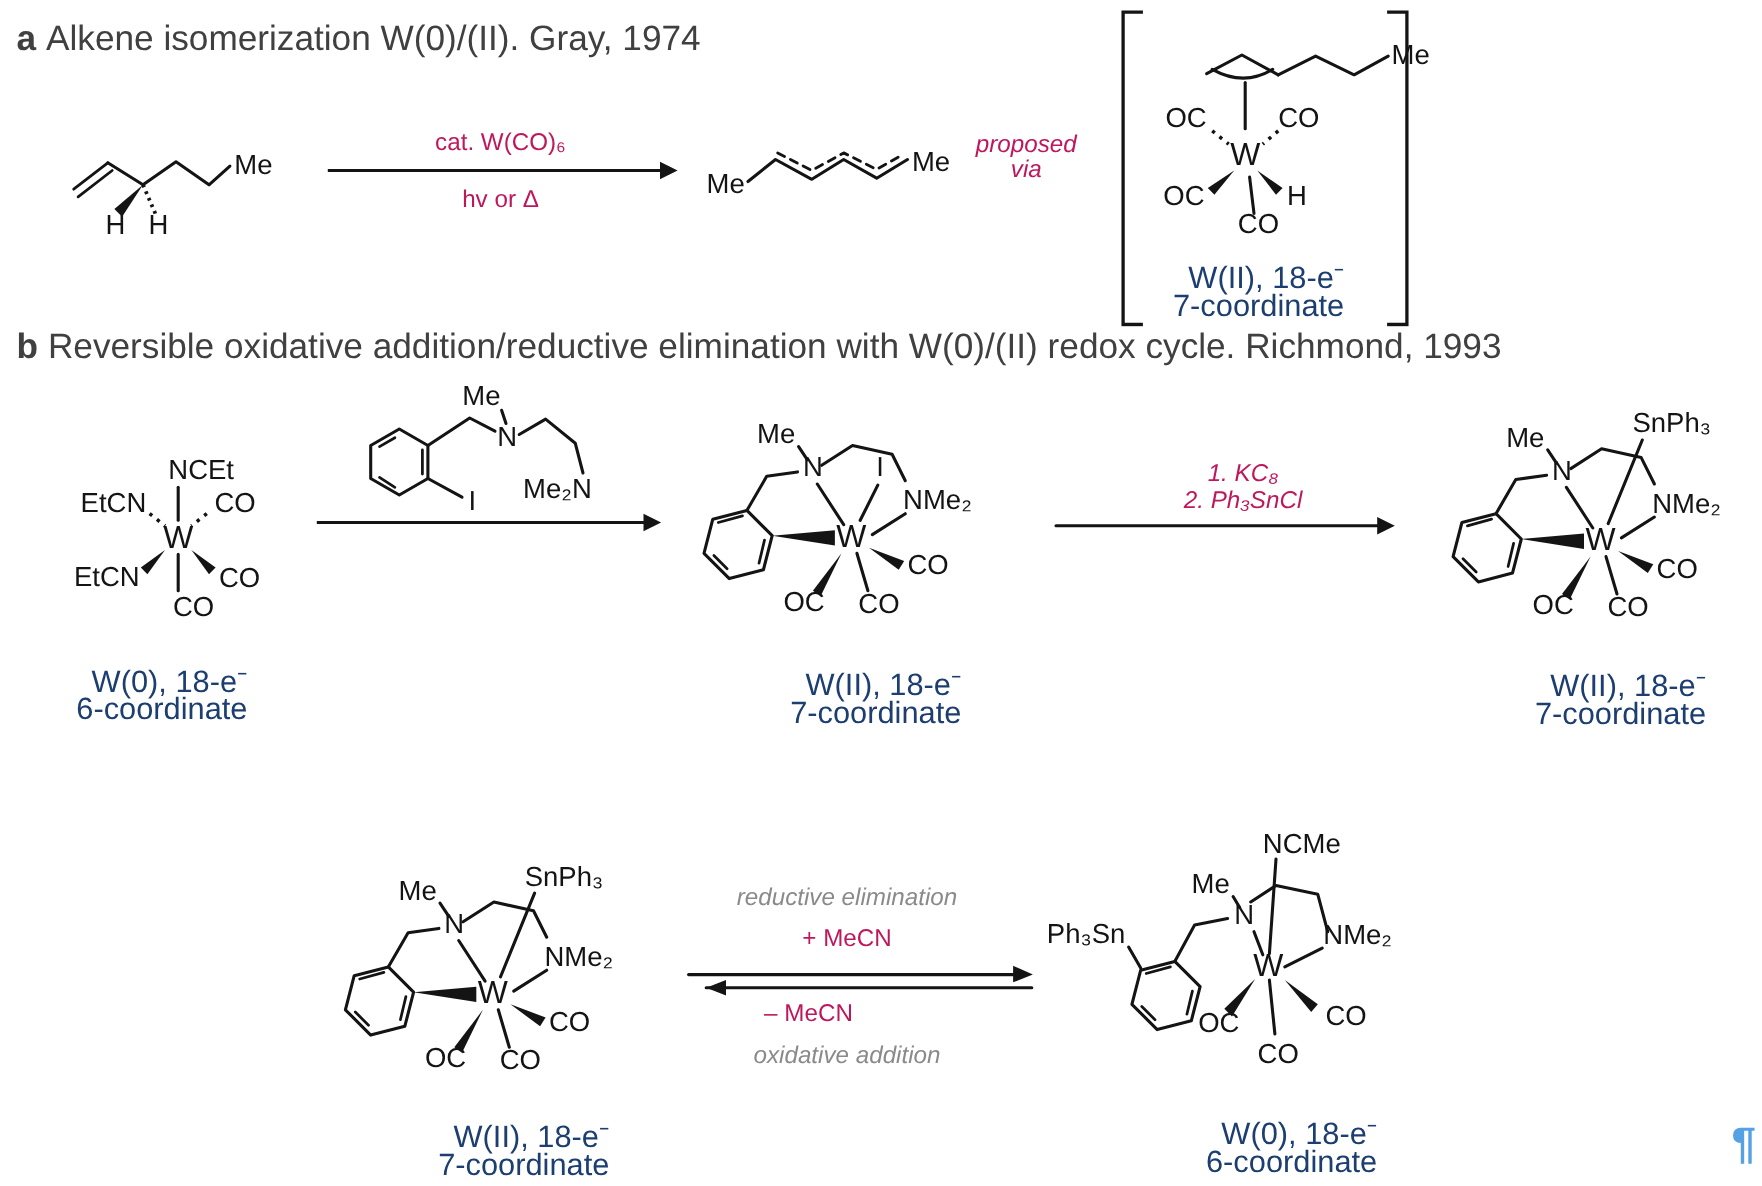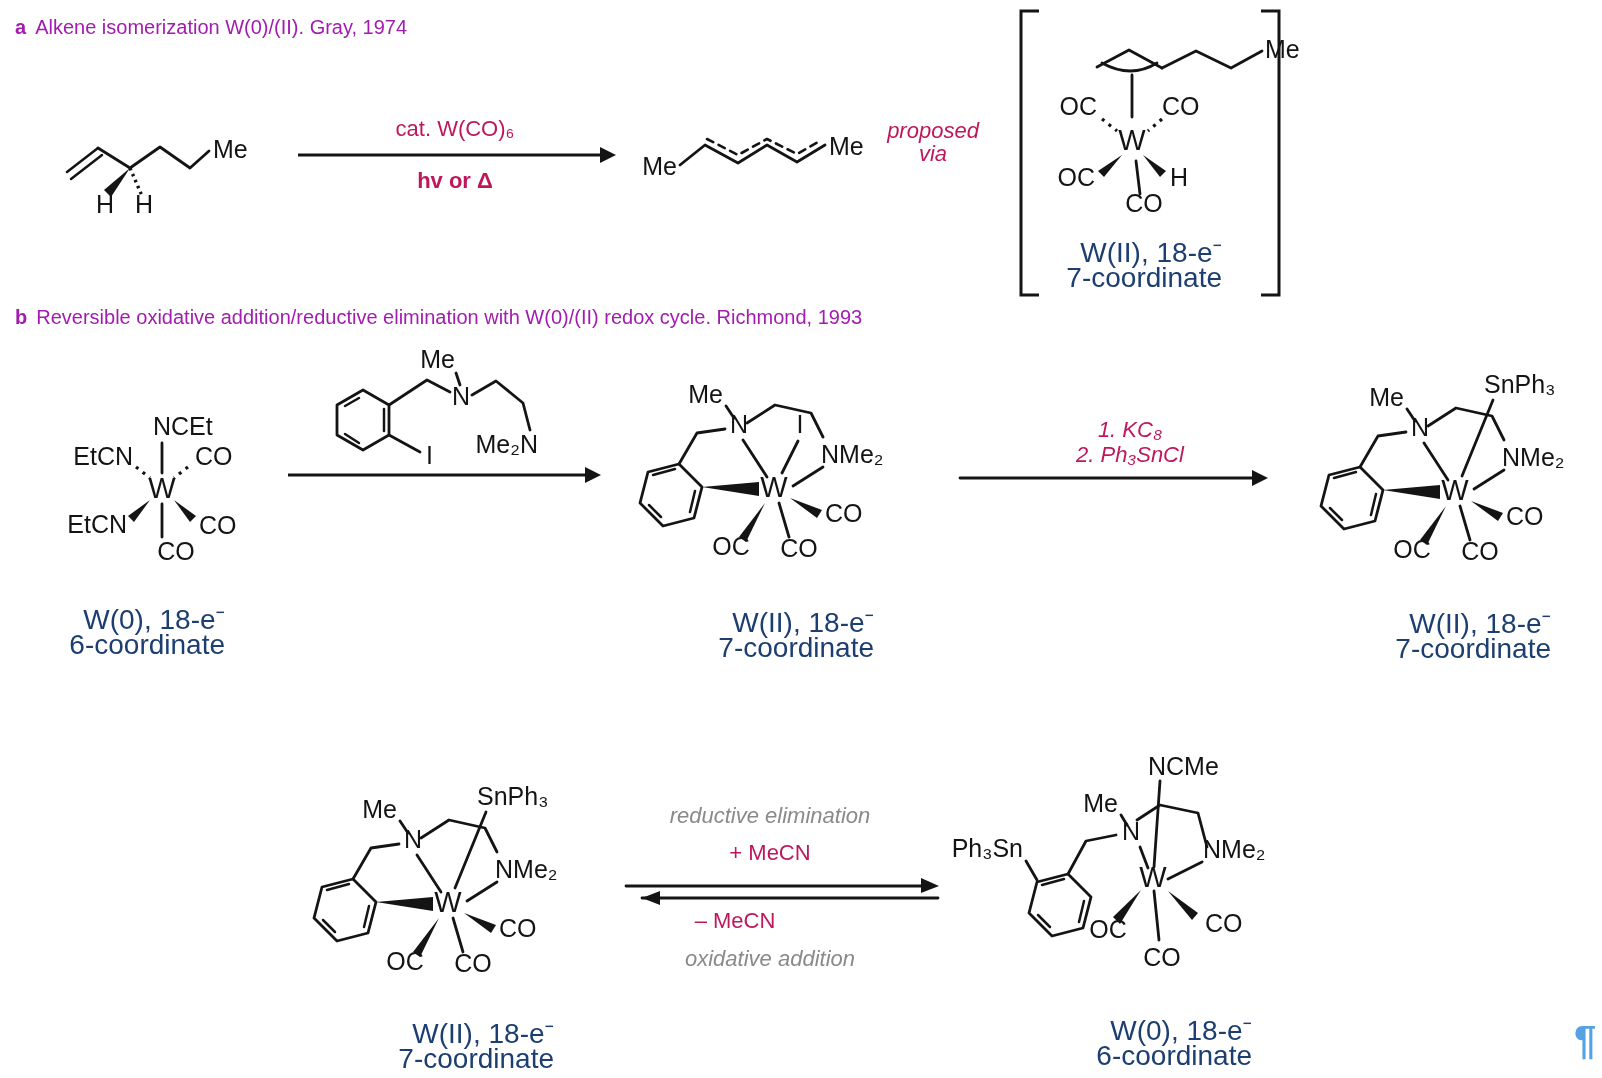--- a/index.html
+++ b/index.html
@@ -1,19 +1,19 @@
 <!DOCTYPE html>
 <html style="--ink: #141414; --caption: #1c3e70; --grayink: #8a8a8a; --pilcrow: #54a2e4;"><head>
 <meta charset="utf-8">
 <style>
   html,body{margin:0;padding:0;background:#fff;}
   #canvas{position:relative;width:1602px;height:1078px;background:#fff;overflow:hidden;
           font-family:"Liberation Sans",sans-serif;color:var(--ink);}
   .abs{position:absolute;}
-  .ti{position:absolute;font-size:20px;color:#a21caf;white-space:nowrap;}
+  .ti{position:absolute;font-size:32px;color:#404040;white-space:nowrap;}
   .ti b{font-weight:bold;margin-right:9px;}
   .cap{position:absolute;width:200px;text-align:right;color:var(--caption);
        font-size:28px;line-height:25px;white-space:nowrap;}
   .cond{position:absolute;text-align:center;font-size:22px;color:#be185d;line-height:25px;white-space:nowrap;}
   .ital{font-style:italic;}
   .gray{color:var(--grayink);}
   .bond{fill:none;stroke:var(--ink);stroke-width:2.8;stroke-linecap:round;stroke-linejoin:round;}
   .dsh{fill:none;stroke:var(--ink);stroke-width:3.2;stroke-linecap:butt;stroke-dasharray:3 5.5;}
   .hsh{fill:none;stroke:var(--ink);stroke-width:3.4;stroke-linecap:butt;stroke-dasharray:2.5 4;}
   .dbl{fill:none;stroke:var(--ink);stroke-width:2.5;stroke-linecap:round;}
@@ -39,21 +39,21 @@
     <text class="atm" x="55" y="93" text-anchor="middle">H</text>
     <text class="atm" x="94" y="93" text-anchor="middle">H</text>
     <text class="atm" x="163" y="38" text-anchor="start">Me</text>
   </svg>
 
   <svg class="abs" style="left:298px;top:143px;" width="325" height="24" viewBox="0 0 325 24">
     <line class="bond" x1="0" y1="12" x2="302" y2="12"></line>
     <polygon class="wdg" points="302,4 318,12 302,20"></polygon>
   </svg>
   <div class="cond" style="left:330px;top:116px;width:250px;">cat. W(CO)₆</div>
-  <div class="cond" style="left:330px;top:168px;width:250px;font-weight:bold;">hv or Δ</div>
+  <div class="cond" style="left:330px;top:168px;width:250px;">hv or Δ</div>
 
   <svg class="abs" style="left:630px;top:128px;" width="260" height="65" viewBox="0 0 260 65">
     <text class="atm" x="47" y="47" text-anchor="end">Me</text>
     <polyline class="bond" points="50,37 75,17 108,35 137,17 167,34 195,17"></polyline>
     <polyline class="bond" style="stroke-dasharray:7 6;stroke-width:2.6" points="77,11 108,27 137,11 167,26 188,14"></polyline>
     <text class="atm" x="199" y="27" text-anchor="start">Me</text>
   </svg>
 
   <div class="cond ital" style="left:868px;top:119px;width:130px;line-height:23px;">
     <div>proposed</div>
@@ -80,21 +80,21 @@
     <text class="atm" x="177" y="110" text-anchor="start">CO</text>
     <text class="atm" x="110" y="181" text-anchor="end">OC</text>
     <text class="atm" x="194" y="181" text-anchor="middle">H</text>
     <text class="atm" x="159" y="207" text-anchor="middle">CO</text>
   </svg>
   <div class="cap" style="left:1022px;top:240px;">
     <div>W(II), 18-e⁻</div>
     <div>7-coordinate</div>
   </div>
 
-  <div class="ti" style="left:15px;top:306px;"><b>b</b><span>Reversible oxidative addition/reductive elimination with W(0)/(II) redox cycle. Richmond, 1993</span></div>
+  <div class="ti" style="left:15px;top:296px;"><b>b</b><span>Reversible oxidative addition/reductive elimination with W(0)/(II) redox cycle. Richmond, 1993</span></div>
 
   <svg class="abs" style="left:40px;top:400px;" width="240" height="175" viewBox="0 0 240 175">
     <text class="atm" x="113" y="35" text-anchor="start">NCEt</text>
     <line class="bond" x1="122" y1="43" x2="122" y2="73"></line>
     <line class="dsh" x1="96" y1="67" x2="110" y2="78"></line>
     <line class="dsh" x1="148" y1="67" x2="134" y2="78"></line>
     <polygon class="wdg" points="110,100 88,116 94,122"></polygon>
     <polygon class="wdg" points="134,100 156,116 150,122"></polygon>
     <line class="bond" x1="122" y1="104" x2="122" y2="137"></line>
     <text class="atm big" x="122" y="98" text-anchor="middle">W</text>

